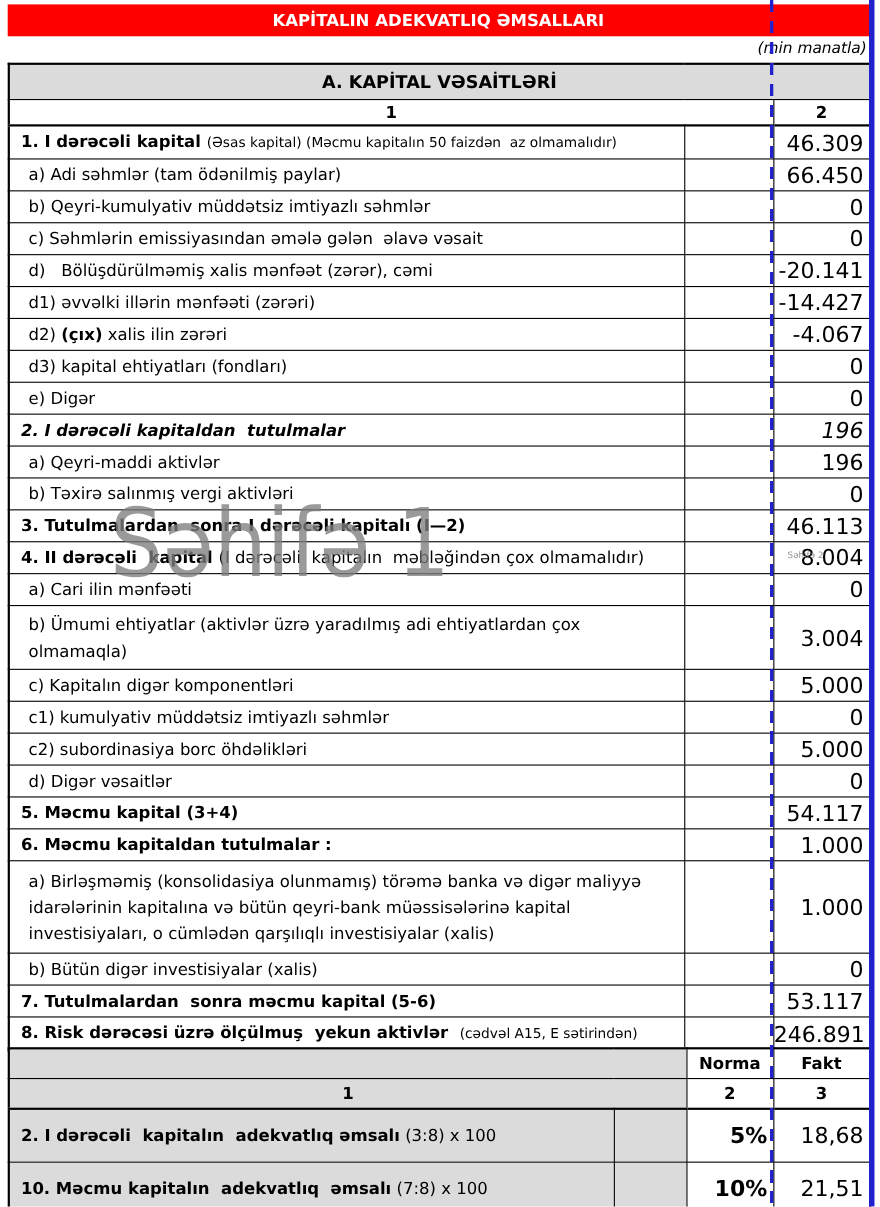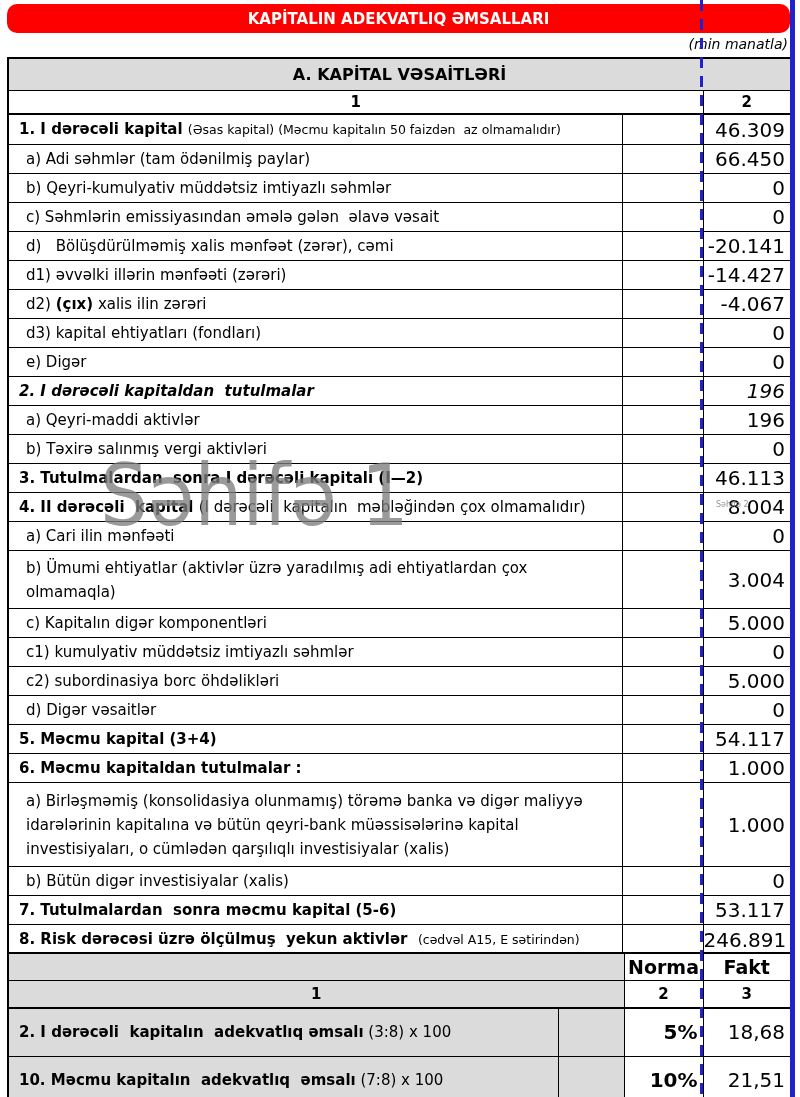--- a/index.html
+++ b/index.html
@@ -3,40 +3,40 @@
 <meta charset="utf-8">
 <style>
   html,body{margin:0;padding:0;background:#fff;}
   .page{
     position:relative;width:800px;height:1097px;overflow:hidden;background:#fff;
     font-family:"DejaVu Sans","Liberation Sans",sans-serif;color:#000;
   }
   
   .banner{
     position:absolute;left:7px;top:4px;width:783px;height:29px;background:#ff0000;
-    color:#fff;font-weight:bold;font-size:15px;display:flex;align-items:center;justify-content:center;border-radius:10px;
+    color:#fff;font-weight:bold;font-size:15px;display:flex;align-items:center;justify-content:center;
   }
   .unit-note{
     position:absolute;left:7px;top:36px;width:781px;text-align:right;
     font-style:italic;font-size:14px;
   }
   table{border-collapse:collapse;table-layout:fixed;position:absolute;left:7px;background:#fff;border:2px solid #000;}
   #t1{top:57px;width:783px;}
   #t2{top:952px;width:783px;}
   td{border:1px solid #000;padding:0;vertical-align:middle;overflow:hidden;}
   .gray{background:#dbdbdb;}
   .section-hd td{font-weight:bold;font-size:16px;text-align:center;height:31px;}
   .colhead td{font-weight:bold;font-size:15px;text-align:center;border-bottom:2px solid #000;}
   #t1 .colhead td{height:22px;}
   .lbl{padding:2px 4px 2px 10px;font-size:15px;line-height:24px;white-space:pre-wrap;}
   .lbl.indent{padding-left:17px;}
   .val{text-align:right;padding-right:5px;font-size:20px;}
   .small{font-size:12.5px;}
   .b{font-weight:bold;}
-  #t2 .hd td{height:26px;font-weight:bold;font-size:19px;text-align:center;}
+  #t2 .hd td{height:26px;font-weight:bold;font-size:15px;text-align:center;}
   #t2 .nums td{height:26px;border-bottom:2px solid #000;}
   #t2 .lbl{line-height:22px;}
   
   .pb-dashed{
     position:absolute;left:700px;top:0;width:3px;height:1097px;z-index:5;
     background:repeating-linear-gradient(to bottom,#2222cc 0 11px,transparent 11px 19px);
   }
   .pb-solid{position:absolute;left:790px;top:0;width:5px;height:1097px;background:#2222cc;z-index:5;}
   
   .wm-large{

